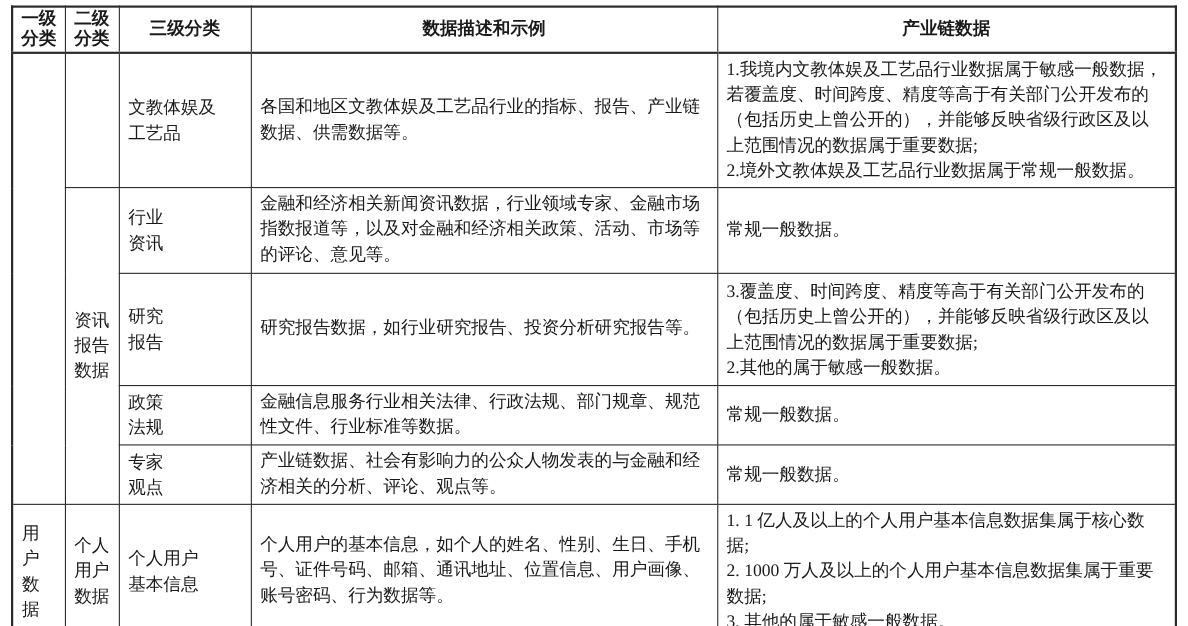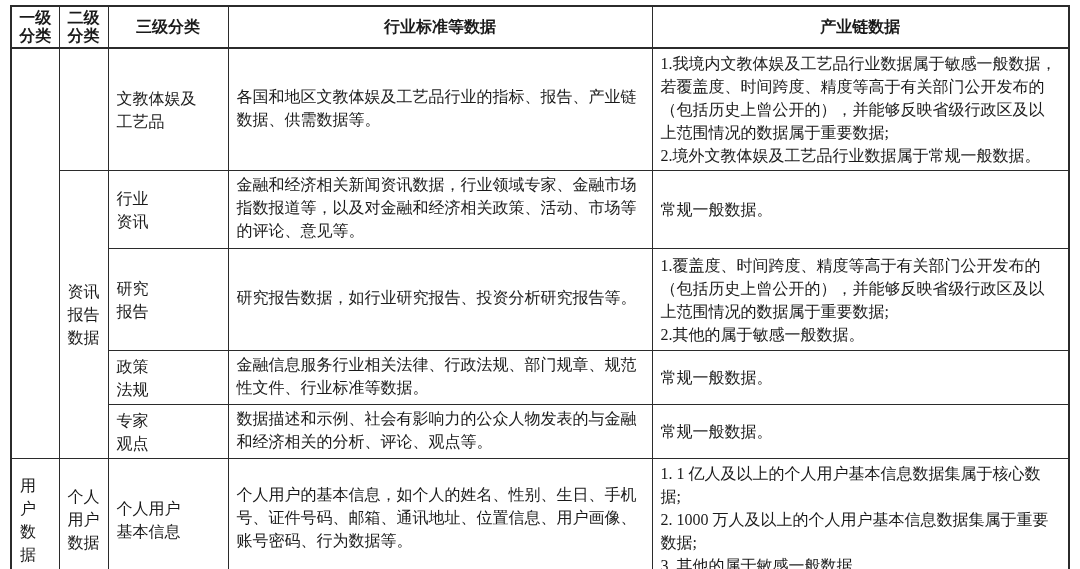--- a/index.html
+++ b/index.html
@@ -55,21 +55,21 @@
     <col style="width:424px">
     <col>
   </colgroup>
   <thead>
     <tr style="height:37px">
       <th class="pre">一级
 分类</th>
       <th class="pre">二级
 分类</th>
       <th>三级分类</th>
-      <th>行业标准等数据</th>
+      <th>数据描述和示例</th>
       <th>产业链数据</th>
     </tr>
   </thead>
   <tbody>
     <tr style="height:122px">
       <td rowspan="5" class="c-center pre lvl12"></td>
       <td class="c-center pre lvl12"></td>
       <td class="c-center pre">文教体娱及
 工艺品</td>
       <td class="c-left desc">各国和地区文教体娱及工艺品行业的指标、报告、产业链数据、供需数据等。</td>
@@ -82,33 +82,33 @@
 数据</td>
       <td class="c-center pre">行业
 资讯</td>
       <td class="c-left desc">金融和经济相关新闻资讯数据，行业领域专家、金融市场指数报道等，以及对金融和经济相关政策、活动、市场等的评论、意见等。</td>
       <td class="c-left pre minlvl">常规一般数据。</td>
     </tr>
     <tr style="height:102px">
       <td class="c-center pre">研究
 报告</td>
       <td class="c-left desc">研究报告数据，如行业研究报告、投资分析研究报告等。</td>
-      <td class="c-left pre minlvl">1.覆盖度、时间跨度、精度等高于有关部门公开发布的（包括历史上曾公开的），并能够反映省级行政区及以上范围情况的数据属于重要数据;
+      <td class="c-left pre minlvl">3.覆盖度、时间跨度、精度等高于有关部门公开发布的（包括历史上曾公开的），并能够反映省级行政区及以上范围情况的数据属于重要数据;
 2.其他的属于敏感一般数据。</td>
     </tr>
     <tr style="height:54px">
       <td class="c-center pre">政策
 法规</td>
       <td class="c-left desc">金融信息服务行业相关法律、行政法规、部门规章、规范性文件、行业标准等数据。</td>
       <td class="c-left pre minlvl">常规一般数据。</td>
     </tr>
     <tr style="height:54px">
       <td class="c-center pre">专家
 观点</td>
-      <td class="c-left desc">数据描述和示例、社会有影响力的公众人物发表的与金融和经济相关的分析、评论、观点等。</td>
+      <td class="c-left desc">产业链数据、社会有影响力的公众人物发表的与金融和经济相关的分析、评论、观点等。</td>
       <td class="c-left pre minlvl">常规一般数据。</td>
     </tr>
     <tr style="height:110px">
       <td class="c-center pre lvl12">用
 户
 数
 据</td>
       <td class="c-center pre lvl12">个人
 用户
 数据</td>

